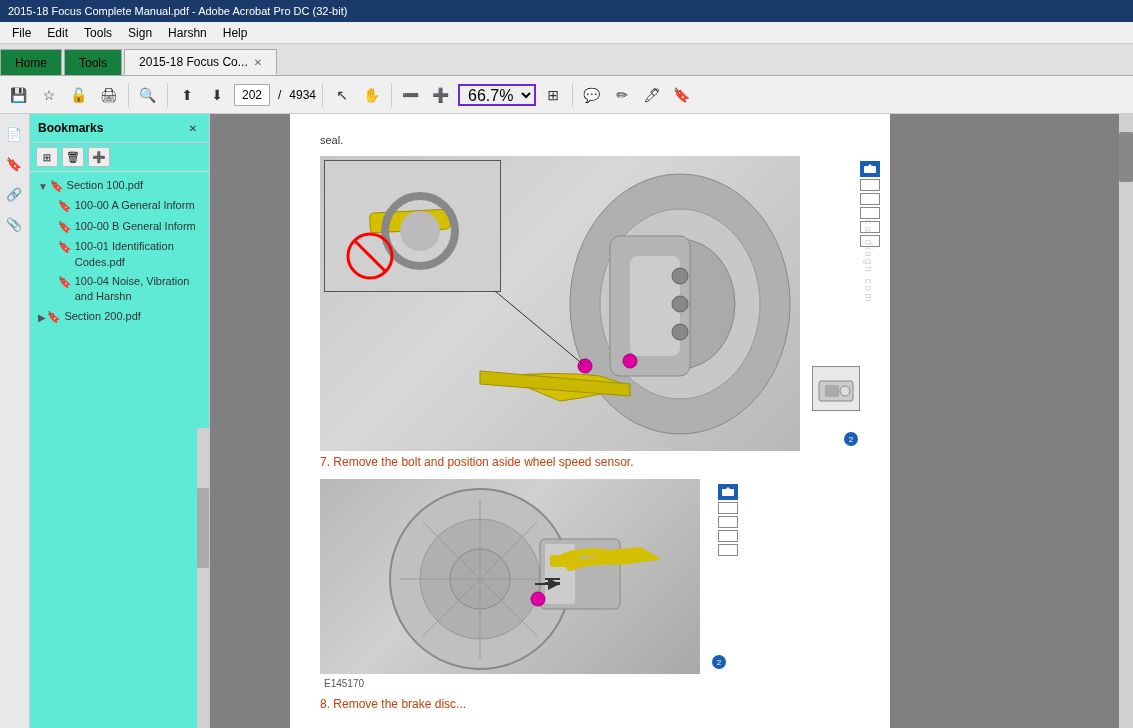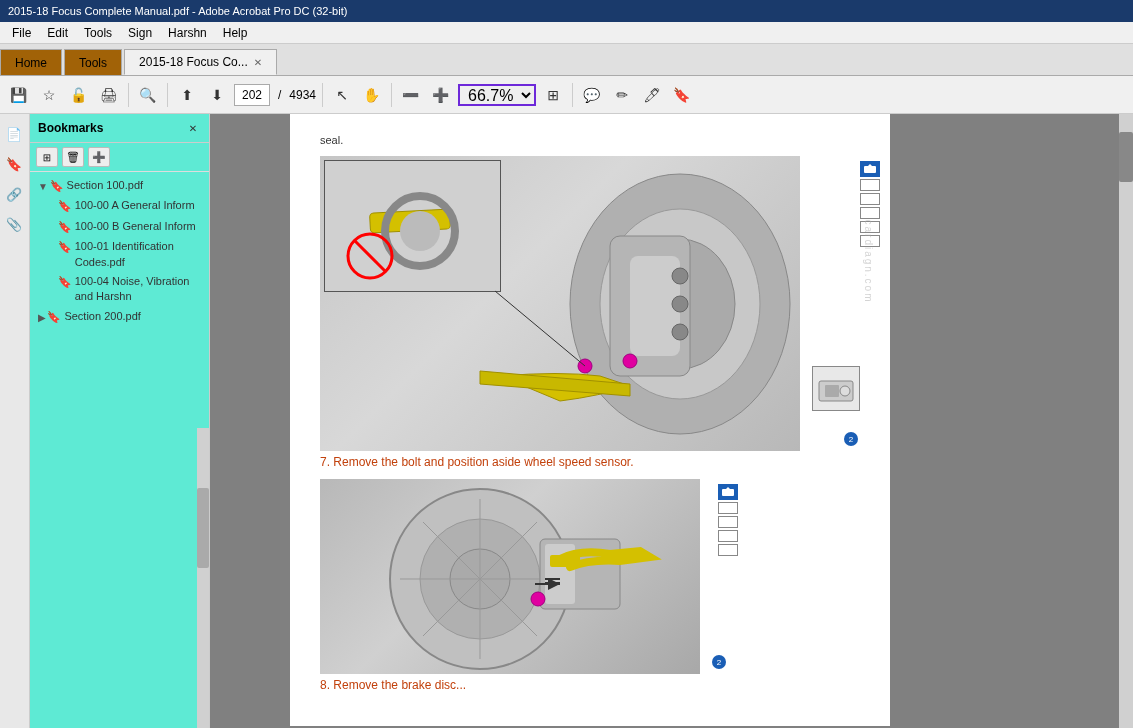--- a/index.html
+++ b/index.html
@@ -34,21 +34,21 @@
     
     #tab-bar {
       background: #e0e0e0;
       height: 32px;
       display: flex;
       align-items: flex-end;
       border-bottom: 1px solid #aaa;
     }
     .tab {
       padding: 6px 14px;
-      background: #a16207;
+      background: #15803d;
       border: 1px solid #aaa;
       border-bottom: none;
       cursor: pointer;
       font-size: 12px;
       height: 26px;
       display: flex;
       align-items: center;
       margin-right: 2px;
     }
     .tab.active {
@@ -493,20 +493,21 @@
           <div style="border:1px solid #888;width:20px;height:12px;"></div>
           <div style="border:1px solid #888;width:20px;height:12px;"></div>
           <div style="border:1px solid #888;width:20px;height:12px;"></div>
           <div style="border:1px solid #888;width:20px;height:12px;"></div>
         </div>
 
         
         <div style="position:absolute;right:-26px;bottom:5px;width:14px;height:14px;border-radius:50%;background:#1a5eb5;color:white;font-size:8px;display:flex;align-items:center;justify-content:center;">2</div>
       </div>
 
+      <div class="fig-caption" style="margin-bottom:8px; padding-left:4px;">E145170</div>
 
       <div class="pdf-text">8. Remove the brake disc...</div>
 
     </div>
 
     <div style="position:absolute;right:0;top:0;bottom:0;width:14px;background:#d0d0d0;">
       <div style="width:100%;height:8px;background:#d0d0d0;"></div>
       <div style="width:100%;background:#888;height:50px;margin-top:10px;border-radius:2px;"></div>
     </div>
 

